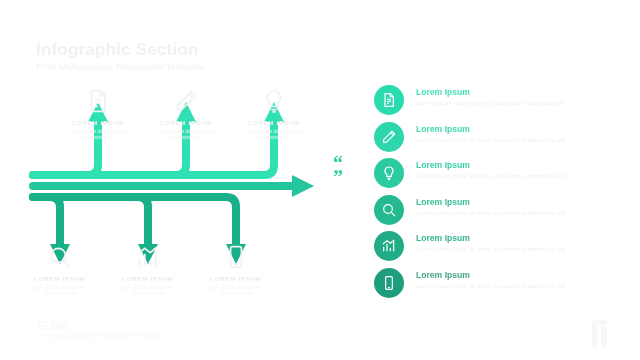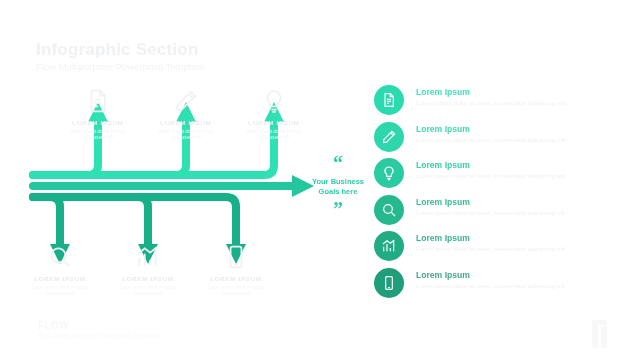--- a/index.html
+++ b/index.html
@@ -186,24 +186,20 @@
         <rect x="7" y="2.5" width="10" height="19" rx="1.6"></rect>
           <path d="M10.5 19h3"></path>
       </svg>
     </div>
     <div class="n-label">LOREM IPSUM</div>
     <div class="n-desc">Lorem ipsum dolor sit amet, consectetur elit</div>
   </div>
 
   <div id="quote">
     <div class="q-mark">“</div>
-    <div class="q-text">
-      <span>Your Business</span><br>
-      <span>Goals here</span>
-    </div>
     <div class="q-mark">”</div>
   </div>
 
   <div id="list">
 
     <div class="li-row">
       <div class="li-circle" style="background: rgb(43, 219, 176);">
         <span>
           <svg viewBox="0 0 24 24" fill="none" stroke="currentColor" stroke-width="1.8">
             <path d="M6 2.5h8l4.5 4.5v14.5H6z"></path>

